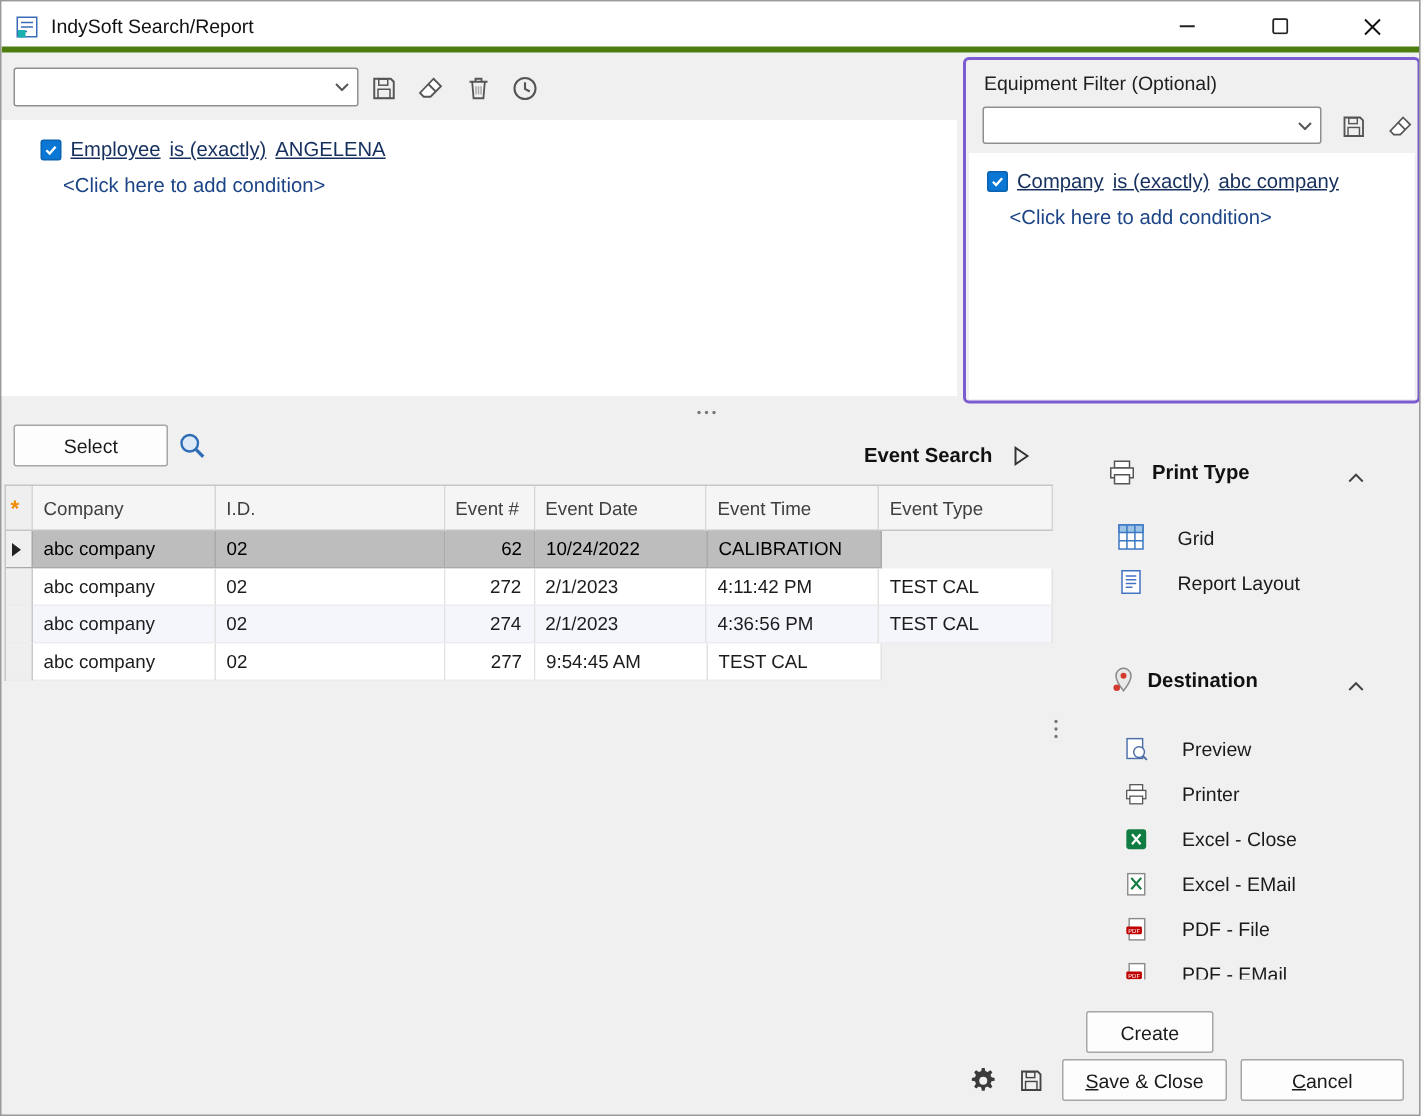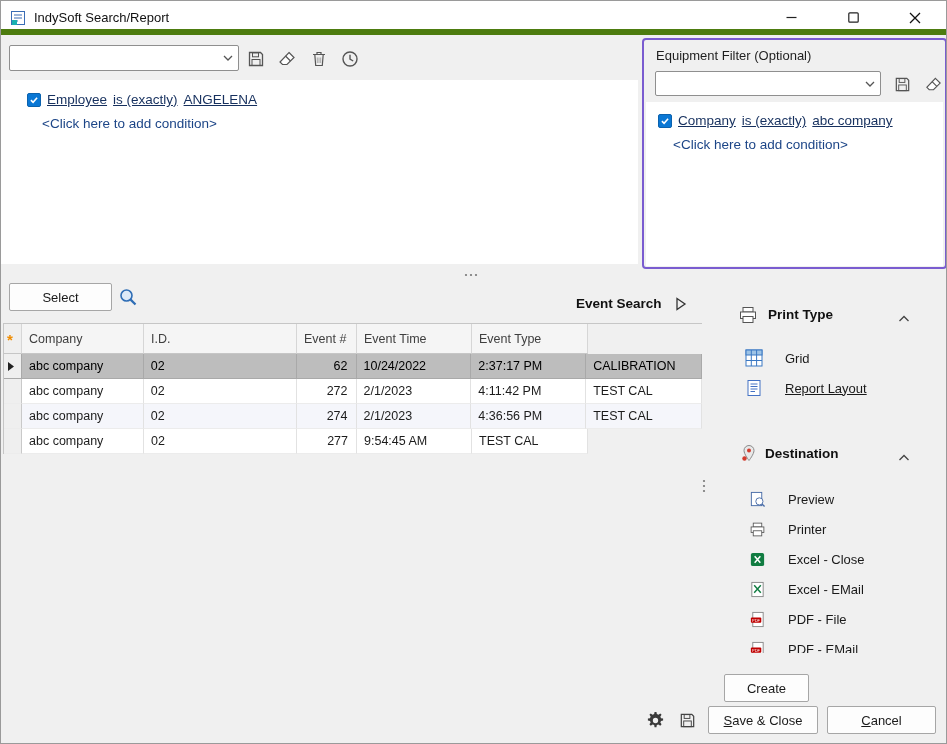--- a/index.html
+++ b/index.html
@@ -4,21 +4,21 @@
 <style>
   * { box-sizing: border-box; margin: 0; padding: 0; }
   body { background: #cfcfcf; font-family: "Liberation Sans", sans-serif; }
   #win {
     position: relative; width: 947px; height: 744px;
     background: #f0f0f0; border: 1px solid #9a9a9a; overflow: hidden;
     color: #1a1a1a; font-size: 13px;
   }
   
   .titlebar { position: absolute; left: 0; top: 0; width: 945px; height: 34px;
-    background: #ffffff; border-bottom: 6px solid #4d7c0f; text-align: center; }
+    background: #ffffff; border-bottom: 4px solid #4d7c0f; text-align: center; }
   .app-icon { position: absolute; left: 9px; top: 9px; width: 16px; height: 16px; }
   .win-title { position: absolute; left: 33px; top: 0; line-height: 33px; font-size: 13px; color: #111; }
   .win-btn { position: absolute; top: 0; width: 62px; height: 33px; display: flex; align-items: center; justify-content: center; }
   .win-btn.min { right: 124px; } .win-btn.max { right: 62px; } .win-btn.close { right: 0; }
   
   .combo { position: absolute; background: #fff; border: 1px solid #8f8f8f; border-radius: 2px;
     display: flex; align-items: center; }
   .combo-value { flex: 1; padding-left: 6px; font-size: 13px; color: #222; overflow: hidden; white-space: nowrap; }
   .combo-arrow { width: 20px; display: flex; align-items: center; justify-content: center; }
   .combo-main { left: 8px; top: 44px; width: 230px; height: 26px; }
@@ -71,21 +71,21 @@
   .g-row.selected .c-ind { background: #efefef !important; }
   .g-row.alt .g-cell { background: #f5f6fb; }
   .g-row.alt .c-ind, .g-row .c-ind { background: #efefef; }
   .asterisk { color: #f08c00; font-weight: bold; font-size: 15px; margin-top: 2px; }
   .v-splitter { position: absolute; left: 701px; top: 477px; }
   
   .sec-icon { position: absolute; }
   .sec-title { position: absolute; font-weight: bold; font-size: 13.5px; color: #111; }
   .sec-chevron { position: absolute; cursor: pointer; }
   .opt-label { font-size: 13px; color: #1a1a1a; cursor: pointer; }
-  .opt-label.selected { text-decoration: underline; }
+  .opt-label.selected { }
   .opt-row { position: absolute; display: flex; align-items: center; height: 22px; cursor: pointer; }
   .opt-row .ic { margin-left: 25px; display: flex; }
   .opt-row .lab { margin-left: 22px; }
   .dest-list { position: absolute; left: 723px; top: 484px; width: 212px; height: 168px; overflow: hidden; }
   
   .create-btn { position: absolute; left: 723px; top: 657px; width: 85px; height: 28px; margin-top: 16px; }
   .gear-btn { position: absolute; left: 642px; top: 707px; width: 24px; height: 24px;
     display: flex; align-items: center; justify-content: center; }
   .savecfg-btn { position: absolute; left: 674px; top: 707px; width: 24px; height: 24px;
     display: flex; align-items: center; justify-content: center; }
@@ -235,35 +235,35 @@
   </div>
 
   <div class="grid">
     <div class="g-row g-header">
       <div class="g-cell c-ind">
         <span class="asterisk">*</span>
       </div>
       <div class="g-cell c-company">Company</div>
       <div class="g-cell c-id">I.D.</div>
       <div class="g-cell c-num">Event #</div>
+      <div class="g-cell c-date">Event Date</div>
       <div class="g-cell c-time">Event Time</div>
       <div class="g-cell c-type">Event Type</div>
     </div>
 
     <div class="g-row selected">
       <div class="g-cell c-ind">
         <svg width="8" height="11" viewBox="0 0 8 11">
             <path d="M1 1l6 4.5L1 10z" fill="#222"></path>
           </svg>
       </div>
       <div class="g-cell c-company">abc company</div>
       <div class="g-cell c-id">02</div>
       <div class="g-cell c-num">62</div>
       <div class="g-cell c-date">10/24/2022</div>
-      <div class="g-cell c-time">2:37:17 PM</div>
       <div class="g-cell c-type">CALIBRATION</div>
     </div>
 
     <div class="g-row">
       <div class="g-cell c-ind"></div>
       <div class="g-cell c-company">abc company</div>
       <div class="g-cell c-id">02</div>
       <div class="g-cell c-num">272</div>
       <div class="g-cell c-date">2/1/2023</div>
       <div class="g-cell c-time">4:11:42 PM</div>

